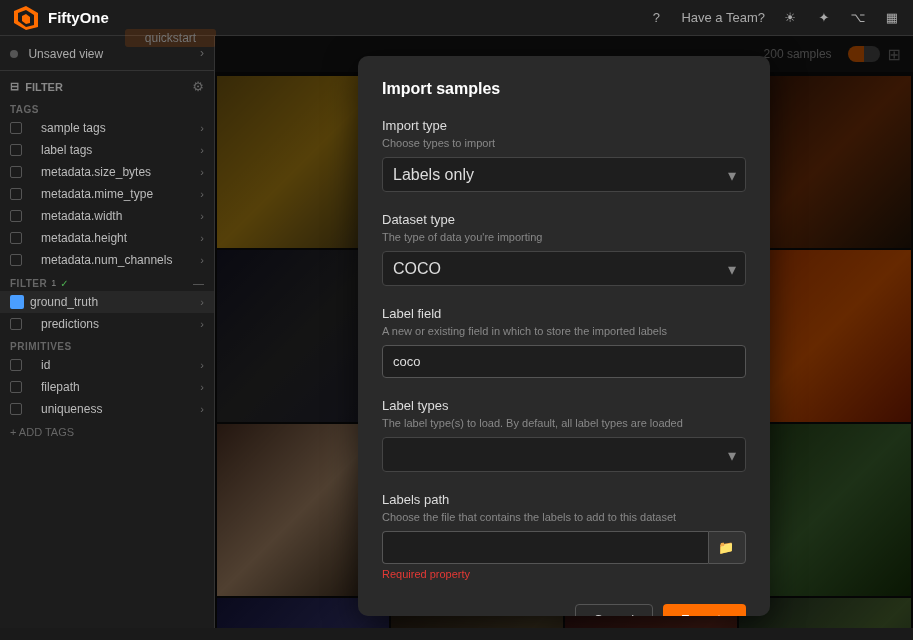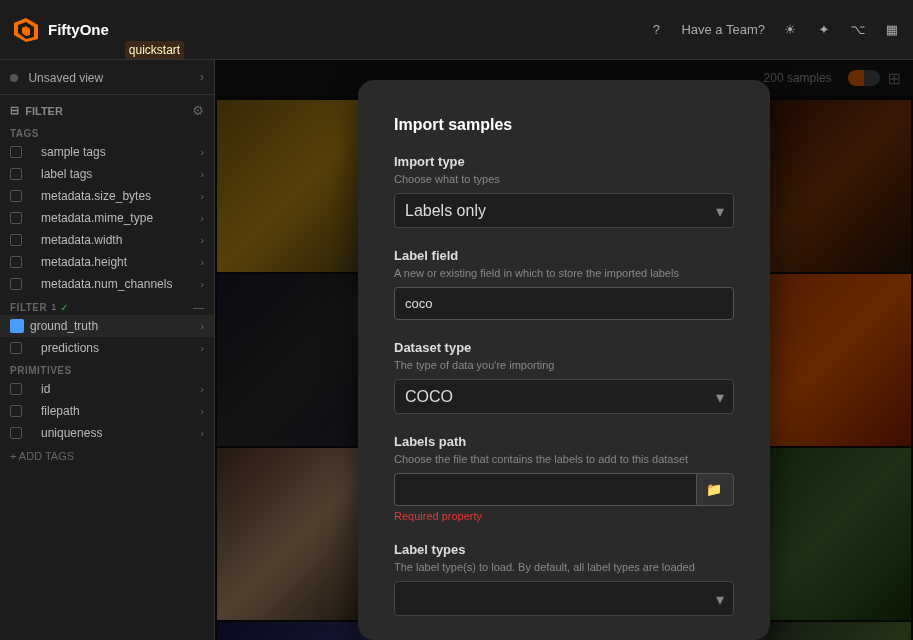--- a/index.html
+++ b/index.html
@@ -8,21 +8,21 @@
       background: #1a1a1a;
       color: #ccc;
       width: 913px;
       height: 640px;
       overflow: hidden;
       position: relative;
     }
 
     
     .topbar {
-      height: 60px;
+      height: 36px;
       background: #1c1c1c;
       display: flex;
       align-items: center;
       padding: 0 12px;
       border-bottom: 1px solid #333;
       position: relative;
       z-index: 1;
     }
     .logo {
       display: flex;
@@ -33,24 +33,24 @@
     .logo-icon {
       width: 28px;
       height: 28px;
     }
     .logo-text {
       color: #fff;
       font-weight: 600;
       font-size: 15px;
     }
     .quickstart-badge {
-      color: #fef9c3;
+      color: #737373;
       font-size: 12px;
       background: rgba(255,109,0,0.15);
-      padding: 2px 4px;
+      padding: 2px 20px;
       border-radius: 3px;
       margin-top: 40px;
     }
     .topbar-right {
       margin-left: auto;
       display: flex;
       align-items: center;
       gap: 16px;
       color: #aaa;
       font-size: 13px;
@@ -278,39 +278,39 @@
       top: 0; left: 0; right: 0; bottom: 0;
       background: rgba(0,0,0,0.6);
       z-index: 10;
       display: flex;
       align-items: flex-start;
       justify-content: center;
       padding-top: 20px;
     }
     .modal {
       background: #2a2a2a;
-      border-radius: 16px;
+      border-radius: 10px;
       width: 412px;
-      padding: 36px;
+      padding: 24px;
       box-shadow: 0 8px 32px rgba(0,0,0,0.6);
       max-height: 560px;
       overflow-y: auto;
     }
     .modal-title {
       font-size: 16px;
       font-weight: 600;
       color: #fff;
       margin-bottom: 20px;
     }
     .form-section {
       margin-bottom: 20px;
     }
     .form-label {
       font-size: 13px;
-      font-weight: 700;
+      font-weight: 400;
       color: #ddd;
       margin-bottom: 4px;
     }
     .form-sublabel {
       font-size: 11px;
       color: #888;
       margin-bottom: 8px;
     }
     .select-wrapper {
       position: relative;
@@ -575,73 +575,73 @@
       <div class="sample-thumb thumb-15"></div>
       <div class="sample-thumb thumb-16"></div>
     </div>
 
     <div class="modal-overlay">
       <div class="modal">
         <div class="modal-title">Import samples</div>
 
         <div class="form-section">
           <div class="form-label">Import type</div>
-          <div class="form-sublabel">Choose what to types</div>
+          <div class="form-sublabel">Choose types to import</div>
           <div class="select-wrapper">
             <select class="native-select">
               <option>Labels only</option>
               <option>Samples</option>
               <option>Labels and samples</option>
             </select>
           </div>
-        </div>
-
-        <div class="form-section">
-          <div class="form-label">Label field</div>
-          <div class="form-sublabel">A new or existing field in which to store the imported labels</div>
-          <input class="form-input" type="text" value="coco" style="">
         </div>
 
         <div class="form-section">
           <div class="form-label">Dataset type</div>
           <div class="form-sublabel">The type of data you're importing</div>
           <div class="select-wrapper">
             <select class="native-select">
               <option>COCO</option>
               <option>VOC</option>
               <option>YOLO</option>
             </select>
           </div>
         </div>
 
         <div class="form-section">
-          <div class="form-label">Labels path</div>
-          <div class="form-sublabel">Choose the file that contains the labels to add to this dataset</div>
-          <div class="file-input-row">
-            <input class="file-input" type="text" value="" style="">
-            <button class="file-browse-btn">
-              <span>📁</span>
-            </button>
-          </div>
-          <div class="required-text">Required property</div>
+          <div class="form-label">Label field</div>
+          <div class="form-sublabel">A new or existing field in which to store the imported labels</div>
+          <input class="form-input" type="text" value="coco" style="">
         </div>
 
         <div class="form-section">
           <div class="form-label">Label types</div>
           <div class="form-sublabel">The label type(s) to load. By default, all label types are loaded</div>
           <div class="select-wrapper">
             <select class="native-select">
               <option value=""></option>
               <option>Detection</option>
               <option>Segmentation</option>
               <option>Keypoints</option>
             </select>
           </div>
         </div>
 
+        <div class="form-section">
+          <div class="form-label">Labels path</div>
+          <div class="form-sublabel">Choose the file that contains the labels to add to this dataset</div>
+          <div class="file-input-row">
+            <input class="file-input" type="text" value="" style="">
+            <button class="file-browse-btn">
+              <span>📁</span>
+            </button>
+          </div>
+          <div class="required-text">Required property</div>
+        </div>
+
         <div class="modal-footer">
           <button class="btn-cancel">Cancel</button>
           <button class="btn-execute">Execute</button>
         </div>
       </div>
     </div>
   </div>
 </div>
 
 </body></html>

